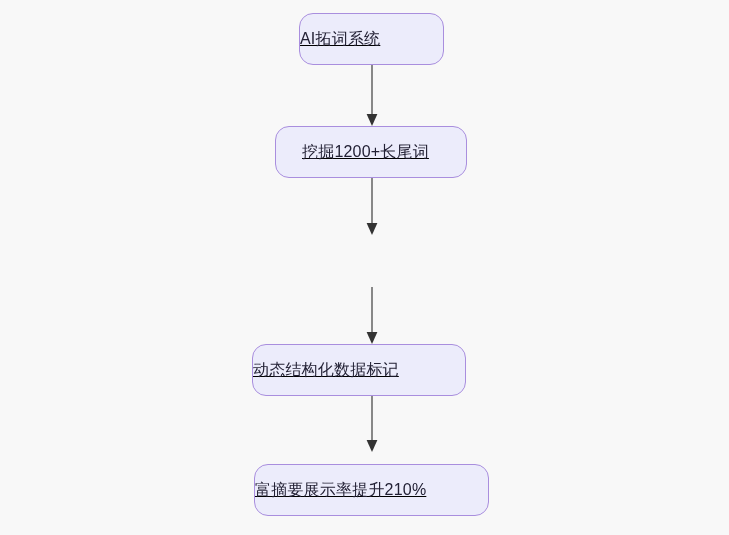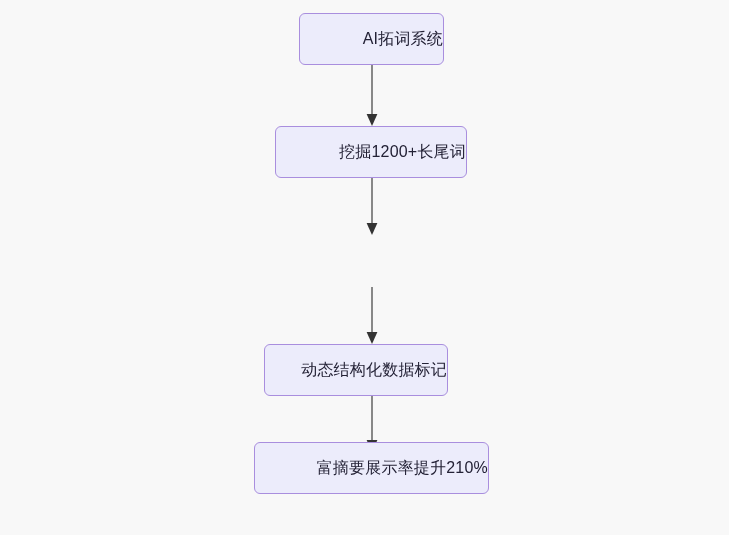--- a/index.html
+++ b/index.html
@@ -18,24 +18,25 @@
     position: relative;
     width: 729px;
     height: 535px;
   }
 
   .node {
     position: absolute;
     box-sizing: border-box;
     background: #ececfb;
     border: 1.6px solid #a98ede;
-    border-radius: 6px;
+    border-radius: 14px;
     display: flex;
     align-items: center;
-    justify-content: flex-end;
+    justify-content: flex-start;
+    text-decoration: underline;
   }
 
   .node-label {
     color: #232135;
     font-size: 16px;
     line-height: 1;
     letter-spacing: 0.2px;
     white-space: nowrap;
     text-align: center;
   }
@@ -80,26 +81,26 @@
     <svg width="20" height="56" viewBox="0 0 20 56">
       <line x1="10" y1="0" x2="10" y2="47" stroke="#888888" stroke-width="2"></line>
       <polygon points="10,56 4.6,44 15.4,44" fill="#333333"></polygon>
     </svg>
   </div>
 
   <div class="node" style="left:299px; top:13px; width:145px; height:52px;">
     <span class="node-label">AI拓词系统</span>
   </div>
 
-  <div class="node" style="left:275px; top:126px; width:192px; height:52px;">
+  <div class="node" style="left:275px; top:126px; width:192px; height:52px;padding-left:26px;">
     <span class="node-label">挖掘1200+长尾词</span>
   </div>
 
 
-  <div class="node" style="left:264px; top:344px; width:184px; height:52px;">
+  <div class="node" style="left:252px; top:344px; width:214px; height:52px;">
     <span class="node-label">动态结构化数据标记</span>
   </div>
 
-  <div class="node" style="left:254px; top:442px; width:235px; height:52px;">
+  <div class="node" style="left:254px; top:464px; width:235px; height:52px;">
     <span class="node-label">富摘要展示率提升210%</span>
   </div>
 
 </div>
 
 </body></html>

